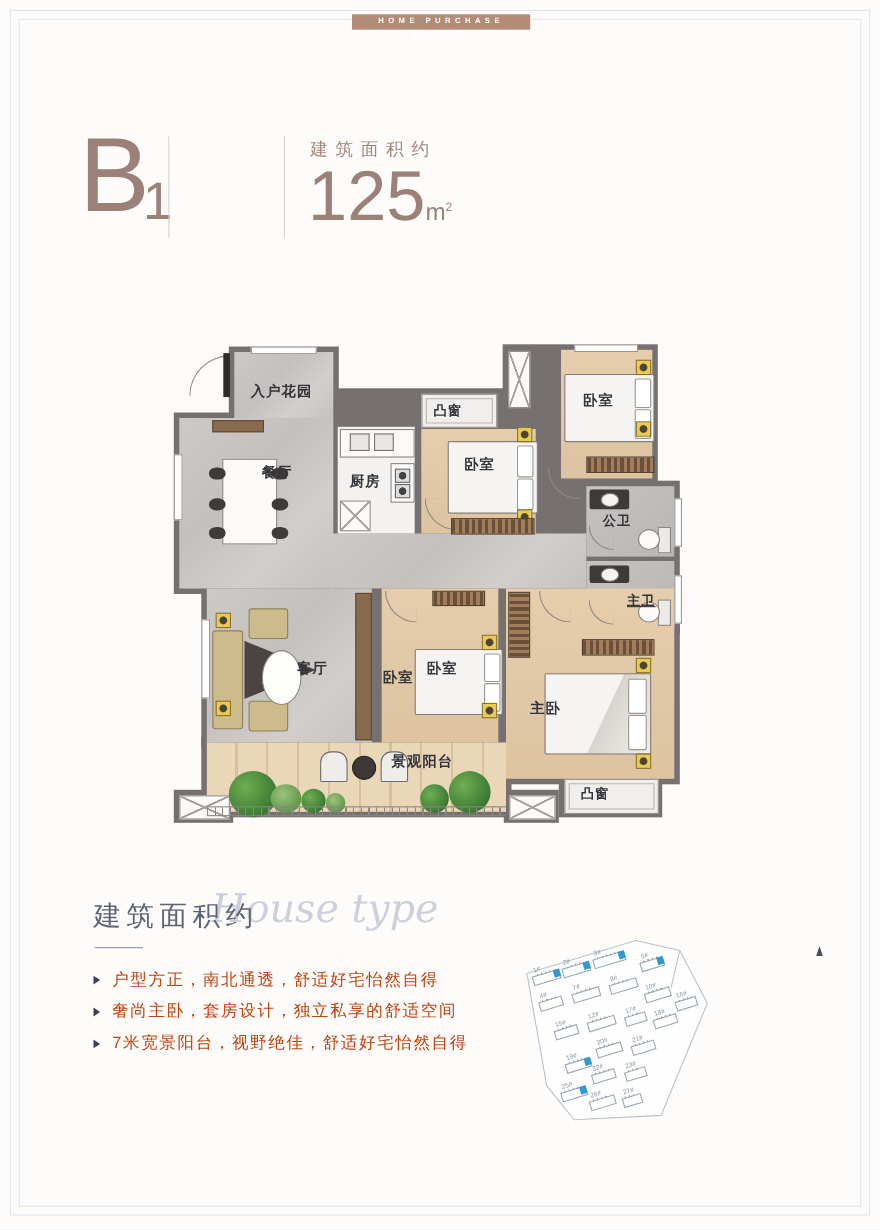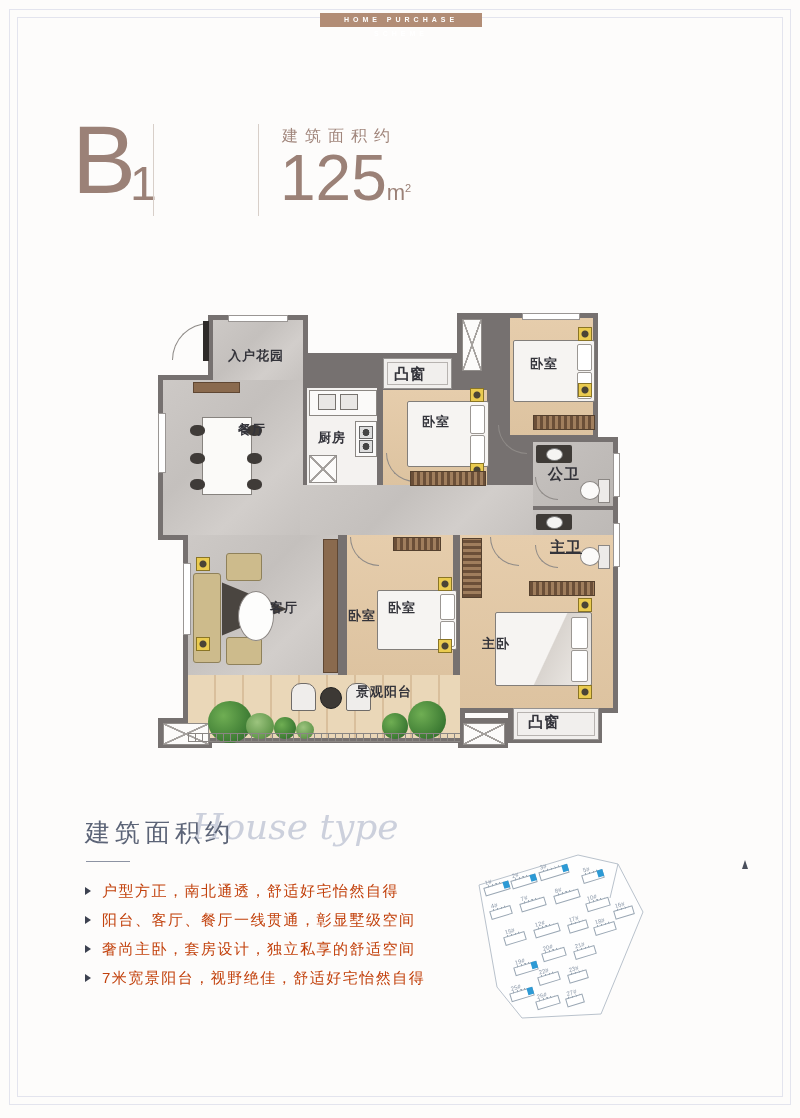--- a/index.html
+++ b/index.html
@@ -29,21 +29,21 @@
   .tile{background:linear-gradient(135deg,#c6c2bf,#bab6b3);}
   .wood{background:linear-gradient(180deg,#e6cdac,#ddc3a0);}
   .plank{background:repeating-linear-gradient(90deg,#ead7b8 0 26px,#d9bf9c 26px 28px);}
   .white{background:#f4f2f0;}
   .bay{background:#f1efed;border:1px solid #959290;box-shadow:inset 0 0 0 3px #f1efed, inset 0 0 0 4px #b7b3b0;}
   .xbox{background-color:#fcfbfa;border:1px solid #918d8a;
         background-image:linear-gradient(to top right,transparent 47%,#a5a19e 48%,#a5a19e 52%,transparent 53%),
                          linear-gradient(to bottom right,transparent 47%,#a5a19e 48%,#a5a19e 52%,transparent 53%);}
   .win{background:#fff;border:1px solid #9a9694;}
   .rlabel{position:absolute;color:#33333a;font-size:13px;font-weight:600;letter-spacing:1px;white-space:nowrap;}
-  .rlabel.small{font-size:15px;}
+  .rlabel.small{font-size:12px;}
   .arc{position:absolute;border:1px solid #8e8a87;border-radius:0 0 0 100%;border-top:none;border-right:none;background:transparent;}
   .arcTL{border-radius:100% 0 0 0;border:1px solid #8e8a87;border-bottom:none;border-right:none;}
   .gold{position:absolute;width:12px;height:12px;background:radial-gradient(circle at 50% 50%,#4a4436 0 3px,#eacb50 4px);border:1px solid #8a7526;}
   .bed{position:absolute;background:#f6f4f2;border:1px solid #827e7a;border-radius:2px;}
   .pillow{position:absolute;background:#fff;border:1px solid #9b9793;border-radius:2px;}
   .ward{position:absolute;background:repeating-linear-gradient(90deg,#6b4f38 0 3px,#a07e5d 3px 6px);border:1px solid #54402e;}
   .wardv{position:absolute;background:repeating-linear-gradient(0deg,#6b4f38 0 3px,#a07e5d 3px 6px);border:1px solid #54402e;}
   .chair{position:absolute;width:15px;height:11px;background:#3f3b38;border-radius:45%;}
   .sofa{position:absolute;background:#cdbb8c;border:1px solid #8f815a;border-radius:3px;}
   .rug{position:absolute;background:#4a4540;clip-path:polygon(0 6%,88% 50%,0 94%);}
@@ -219,35 +219,34 @@
     <div class="tree t1" style="left:258px;top:406px;width:38px;height:38px;"></div>
     <div class="rail" style="left:38px;top:438px;width:272px;height:7px;"></div>
 
     <div class="rlabel" style="left:78px;top:52px;">入户花园</div>
     <div class="rlabel" style="left:88px;top:126px;">餐厅</div>
     <div class="rlabel" style="left:168px;top:134px;">厨房</div>
     <div class="rlabel small" style="left:244px;top:70px;">凸窗</div>
     <div class="rlabel" style="left:272px;top:118px;">卧室</div>
     <div class="rlabel" style="left:380px;top:60px;">卧室</div>
     <div class="rlabel small" style="left:398px;top:170px;">公卫</div>
-    <div class="rlabel small" style="left:400px;top:243px;text-decoration:underline;">主卫</div>
+    <div class="rlabel small" style="left:420px;top:243px;text-decoration:underline;">主卫</div>
     <div class="rlabel" style="left:120px;top:304px;">客厅</div>
     <div class="rlabel" style="left:198px;top:312px;">卧室</div>
     <div class="rlabel" style="left:238px;top:304px;">卧室</div>
     <div class="rlabel" style="left:332px;top:340px;">主卧</div>
     <div class="rlabel" style="left:206px;top:388px;">景观阳台</div>
     <div class="rlabel small" style="left:378px;top:418px;">凸窗</div>
   </div>
 
   <div class="an-script">House type</div>
   <div class="an-title">建筑面积约</div>
   <div class="an-underline"></div>
   <ul class="bullets">
     <li><span class="tri"></span><span>户型方正，南北通透，舒适好宅怡然自得</span></li>
-    <li><span class="tri"></span><span>阳台、客厅、餐厅一线贯通，彰显墅级空间</span></li>
     <li><span class="tri"></span><span>奢尚主卧，套房设计，独立私享的舒适空间</span></li>
     <li><span class="tri"></span><span>7米宽景阳台，视野绝佳，舒适好宅怡然自得</span></li>
   </ul>
 
   <div class="siteplan">
     <svg width="300" height="200" viewBox="0 0 300 200" style="position:absolute;left:0;top:0;">
       <polygon points="9,35 108,5 148,14 173,62 131,164 52,168 27,137" fill="#fefefe" stroke="#b9c2cc" stroke-width="1"></polygon>
       <line x1="148" y1="14" x2="140" y2="48" stroke="#b9c2cc" stroke-width="1"></line>
     </svg>
     <div class="north"></div>

